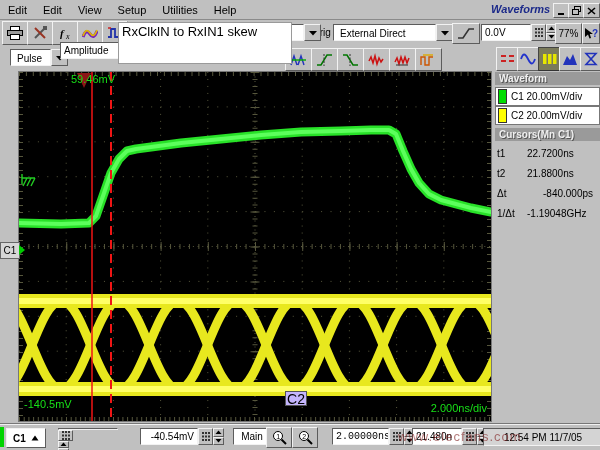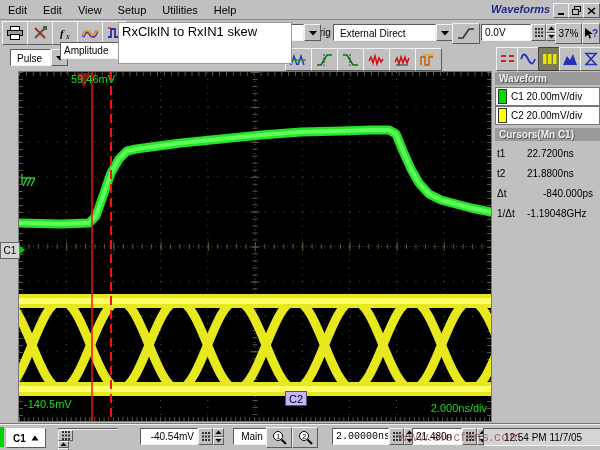--- a/index.html
+++ b/index.html
@@ -29,21 +29,21 @@
   .spin{width:11px;display:flex;flex-direction:column;}
   .spin div{flex:1;display:flex;align-items:center;justify-content:center;}
   .keypad{width:13px;display:flex;align-items:center;justify-content:center;}
   #tooltip{left:118px;top:22px;width:166px;height:38px;background:#fff;border:1px solid #9a9a9a;
     z-index:6;padding:1px 3px;font-size:13px;}
   
   #grat{left:18px;top:71px;width:472px;height:349px;background:#000;border:1px solid #777;}
   #grat svg{position:absolute;left:0;top:0;}
   .gtext{position:absolute;color:#17e017;font-size:11px;z-index:4;white-space:nowrap;}
   #c2tag{left:266px;top:319px;width:20px;height:13px;background:#c4b5fd;border:1px solid #555;
-    font-size:11px;display:flex;align-items:center;justify-content:center;z-index:4;}
+    font-size:14px;display:flex;align-items:center;justify-content:center;z-index:4;}
   #c1tab{left:0;top:242px;width:18px;height:15px;background:#d6d6d6;border:1px solid #666;
     font-size:10px;display:flex;align-items:center;justify-content:center;z-index:5;}
   #c1tab .arr{position:absolute;left:18px;top:2px;width:0;height:0;border-top:5px solid transparent;
     border-bottom:5px solid transparent;border-left:6px solid #00cc00;}
   
   .sb-header{left:495px;width:103px;height:13px;background:#9a9a9a;color:#efefef;font-weight:bold;
     font-size:10px;display:flex;align-items:center;padding-left:4px;text-shadow:1px 1px 0 #555;}
   .ch-row{left:495px;width:103px;height:17px;background:#fff;border:1px solid #777;
     display:flex;align-items:center;font-size:10px;}
   .swatch{width:7px;height:13px;margin:0 4px 0 2px;border:1px solid #333;}
@@ -175,21 +175,21 @@
           </svg>
         </div>
       <div class="raised">
           <svg width="7" height="5" viewBox="0 0 7 5">
             <path d="M0.5,1 L6.5,1 L3.5,4.5 Z" fill="#000"></path>
           </svg>
         </div>
     </div>
   </div>
   <div class="abs btn raised" style="left:555px;top:23px;width:25px;height:19px;font-size:10px;">
-    <span>37%</span>
+    <span>77%</span>
   </div>
   <div class="abs btn raised" style="left:582px;top:23px;width:16px;height:19px;">
     <svg width="14" height="14" viewBox="0 0 14 14">
       <path d="M1,1 V10 L4,7.5 L5.5,11.5 L7,11 L5.8,7 H9 Z" fill="#000"></path>
       <text x="8" y="10" font-size="10" font-weight="bold" fill="#2233bb">?</text>
     </svg>
   </div>
 
   <div class="abs combo" style="left:10px;top:49px;height:17px;">
     <div class="sunken field" style="width:33px;">

